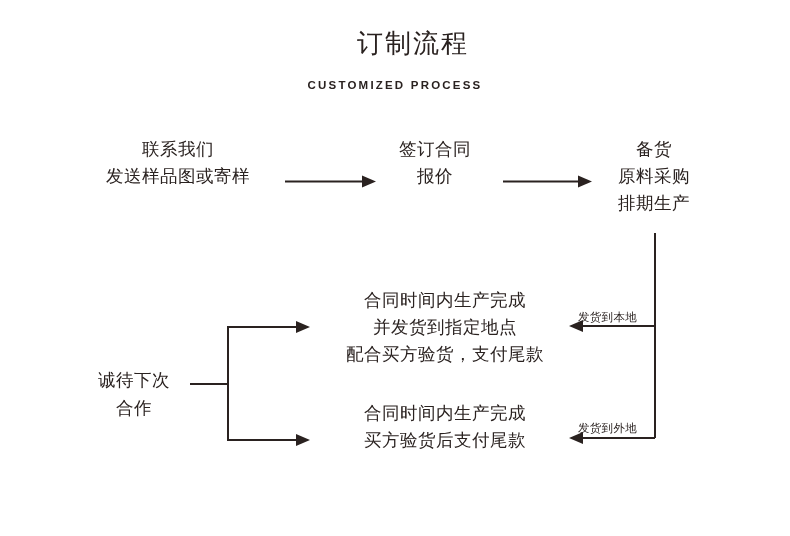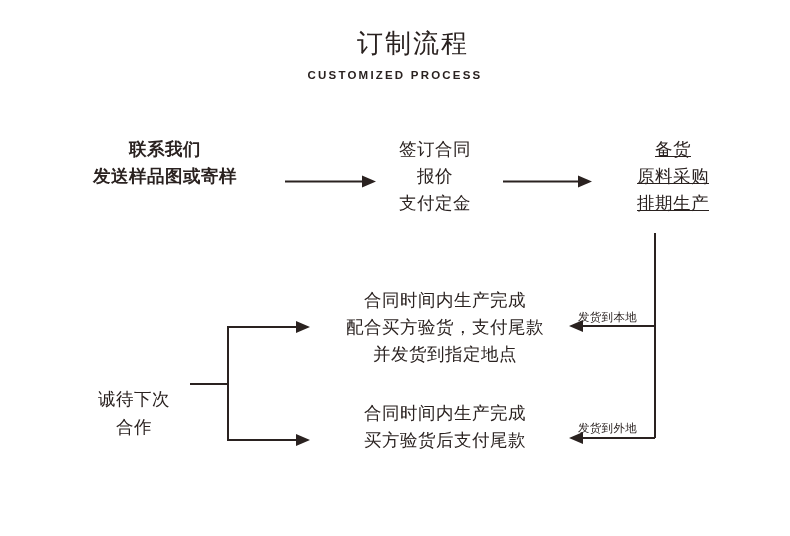--- a/index.html
+++ b/index.html
@@ -38,45 +38,45 @@
     color: #2a2220;
     line-height: 34px;
     font-weight: 400;
     padding-left: 36px;
   }
   .title-en {
     font-size: 11.5px;
     letter-spacing: 2.2px;
     color: #2a2220;
     line-height: 20px;
-    margin-top: 5px;
+    margin-top: 15px;
     font-weight: 600;
   }
 
   
   .node {
     position: absolute;
     text-align: center;
     line-height: 27px;
     font-size: 17.5px;
     color: #2a2220;
     white-space: nowrap;
     letter-spacing: 0.5px;
   }
   .node .line { display: block; }
 
-  #node-contact  { left: 60px;  top: 136px; width: 210px; font-weight: bold; }
+  #node-contact  { left: 73px;  top: 136px; width: 210px; }
   #node-quote    { left: 370px; top: 136px; width: 130px; }
-  #node-stock    { left: 608px; top: 136px; width: 130px; text-decoration: underline; }
+  #node-stock    { left: 589px; top: 136px; width: 130px; }
 
   #node-local    { left: 310px; top: 287px; width: 270px; }
   #node-remote   { left: 310px; top: 400px; width: 270px; }
 
   #node-closing  { left: 78px;  top: 366px; width: 112px;
-                   line-height: 28px; margin-top: 19px; }
+                   line-height: 28px; }
 
   
   .edge-label {
     position: absolute;
     font-size: 11.5px;
     color: #2a2220;
     white-space: nowrap;
     letter-spacing: 0.3px;
     line-height: 14px;
   }
@@ -150,33 +150,32 @@
   </svg>
 
   <div class="node" id="node-contact">
     <span class="line">联系我们</span>
     <span class="line">发送样品图或寄样</span>
   </div>
 
   <div class="node" id="node-quote">
     <span class="line">签订合同</span>
     <span class="line">报价</span>
-    <span class="line">支付定金</span>
   </div>
 
   <div class="node" id="node-stock">
     <span class="line">备货</span>
     <span class="line">原料采购</span>
     <span class="line">排期生产</span>
   </div>
 
   <div class="node" id="node-local">
     <span class="line">合同时间内生产完成</span>
+    <span class="line">并发货到指定地点</span>
     <span class="line">配合买方验货，支付尾款</span>
-    <span class="line">并发货到指定地点</span>
   </div>
 
   <div class="node" id="node-remote">
     <span class="line">合同时间内生产完成</span>
     <span class="line">买方验货后支付尾款</span>
   </div>
 
   <div class="node" id="node-closing">
     <span class="line">诚待下次</span>
     <span class="line">合作</span>

